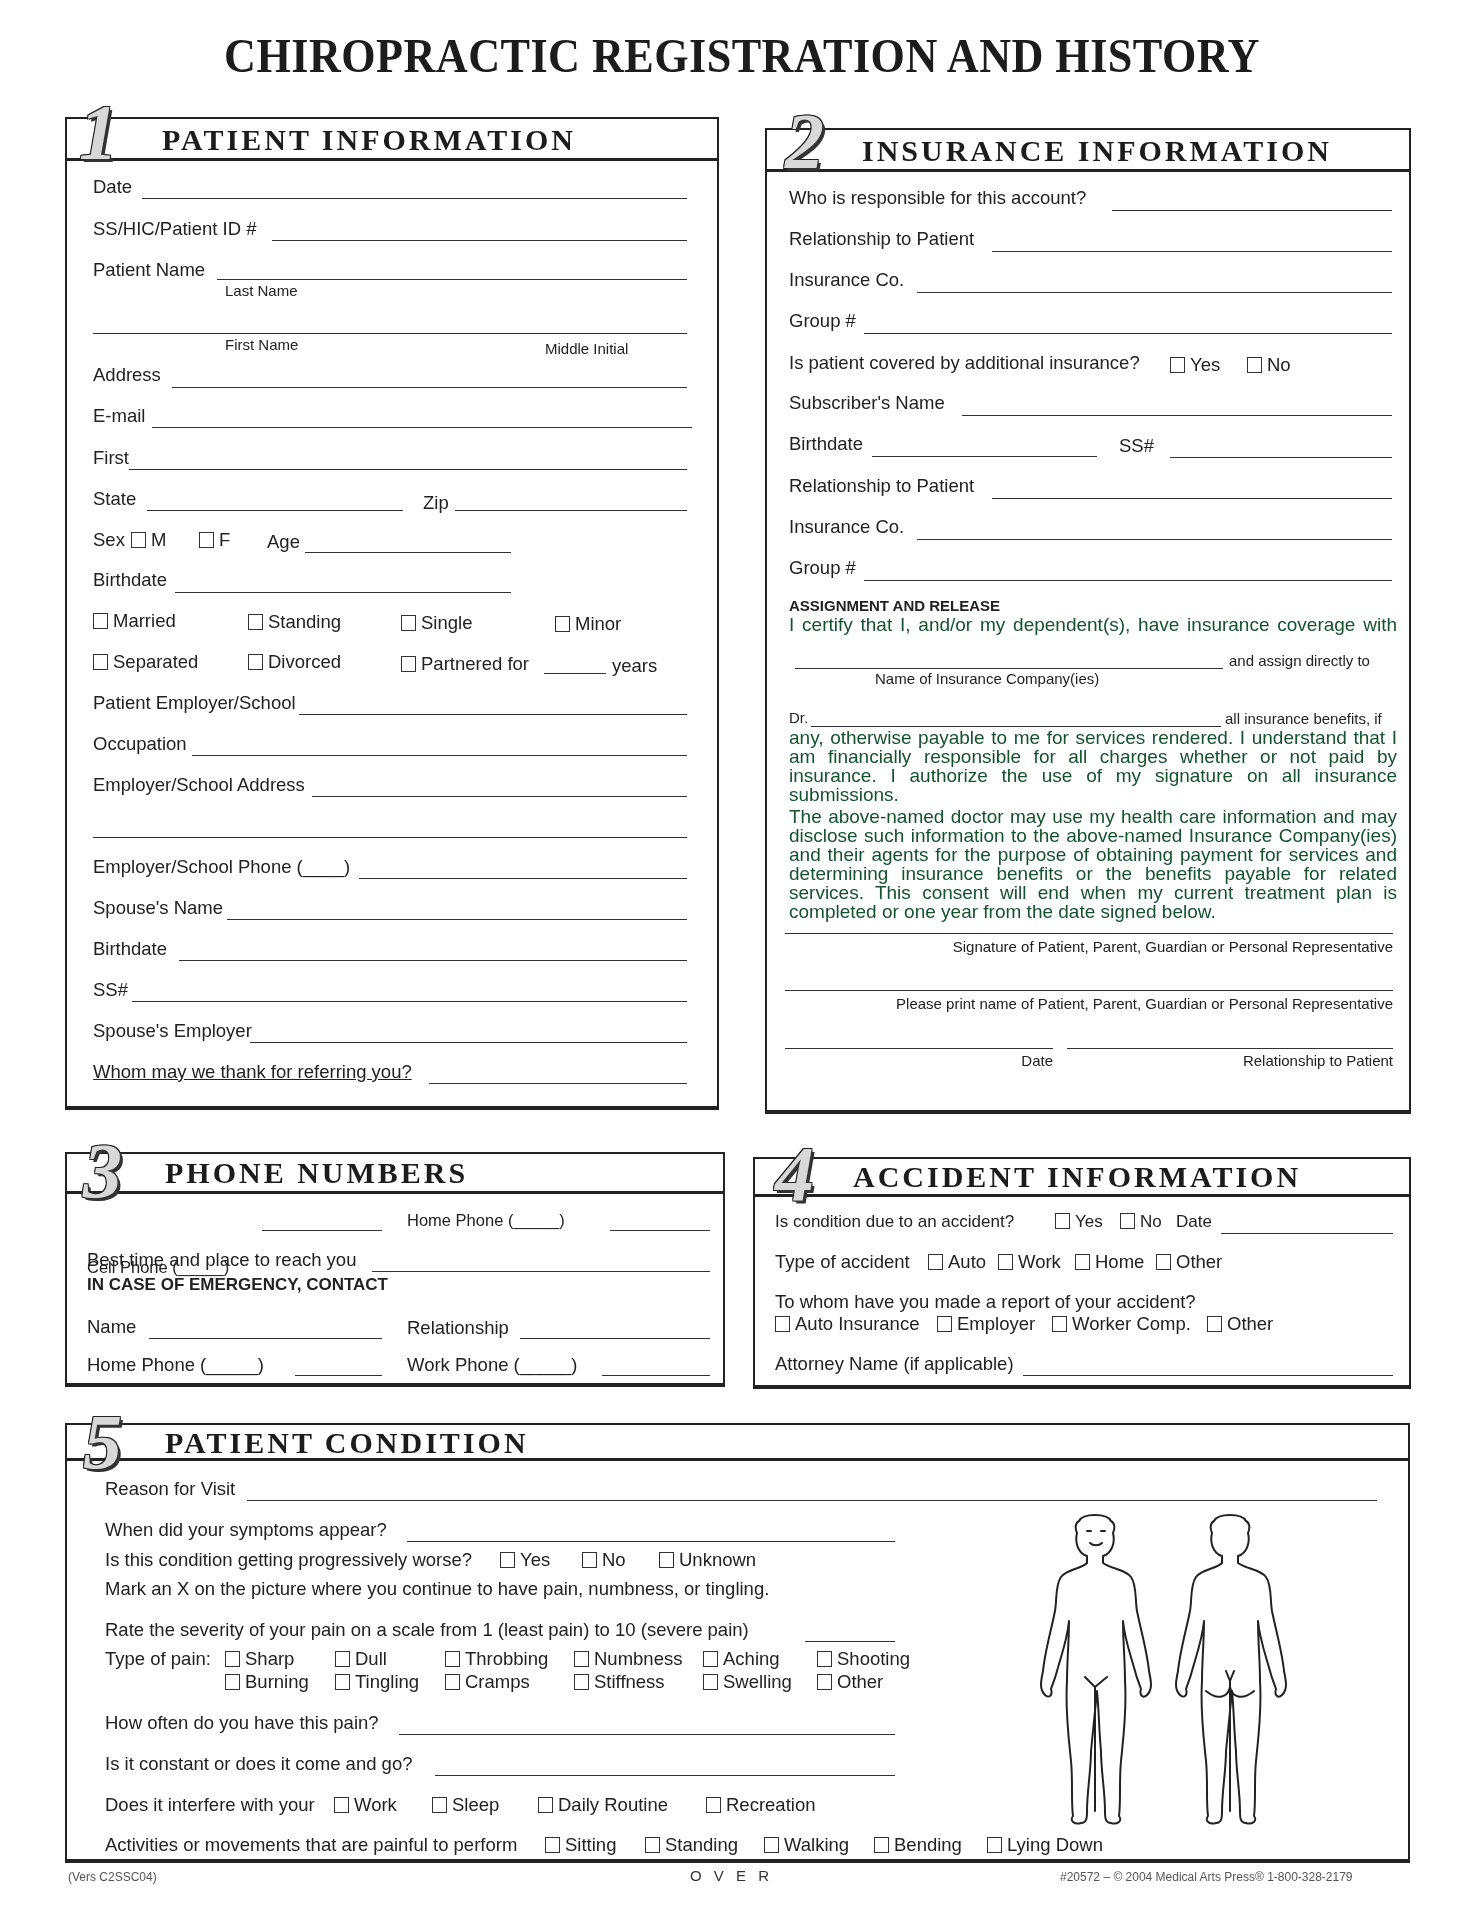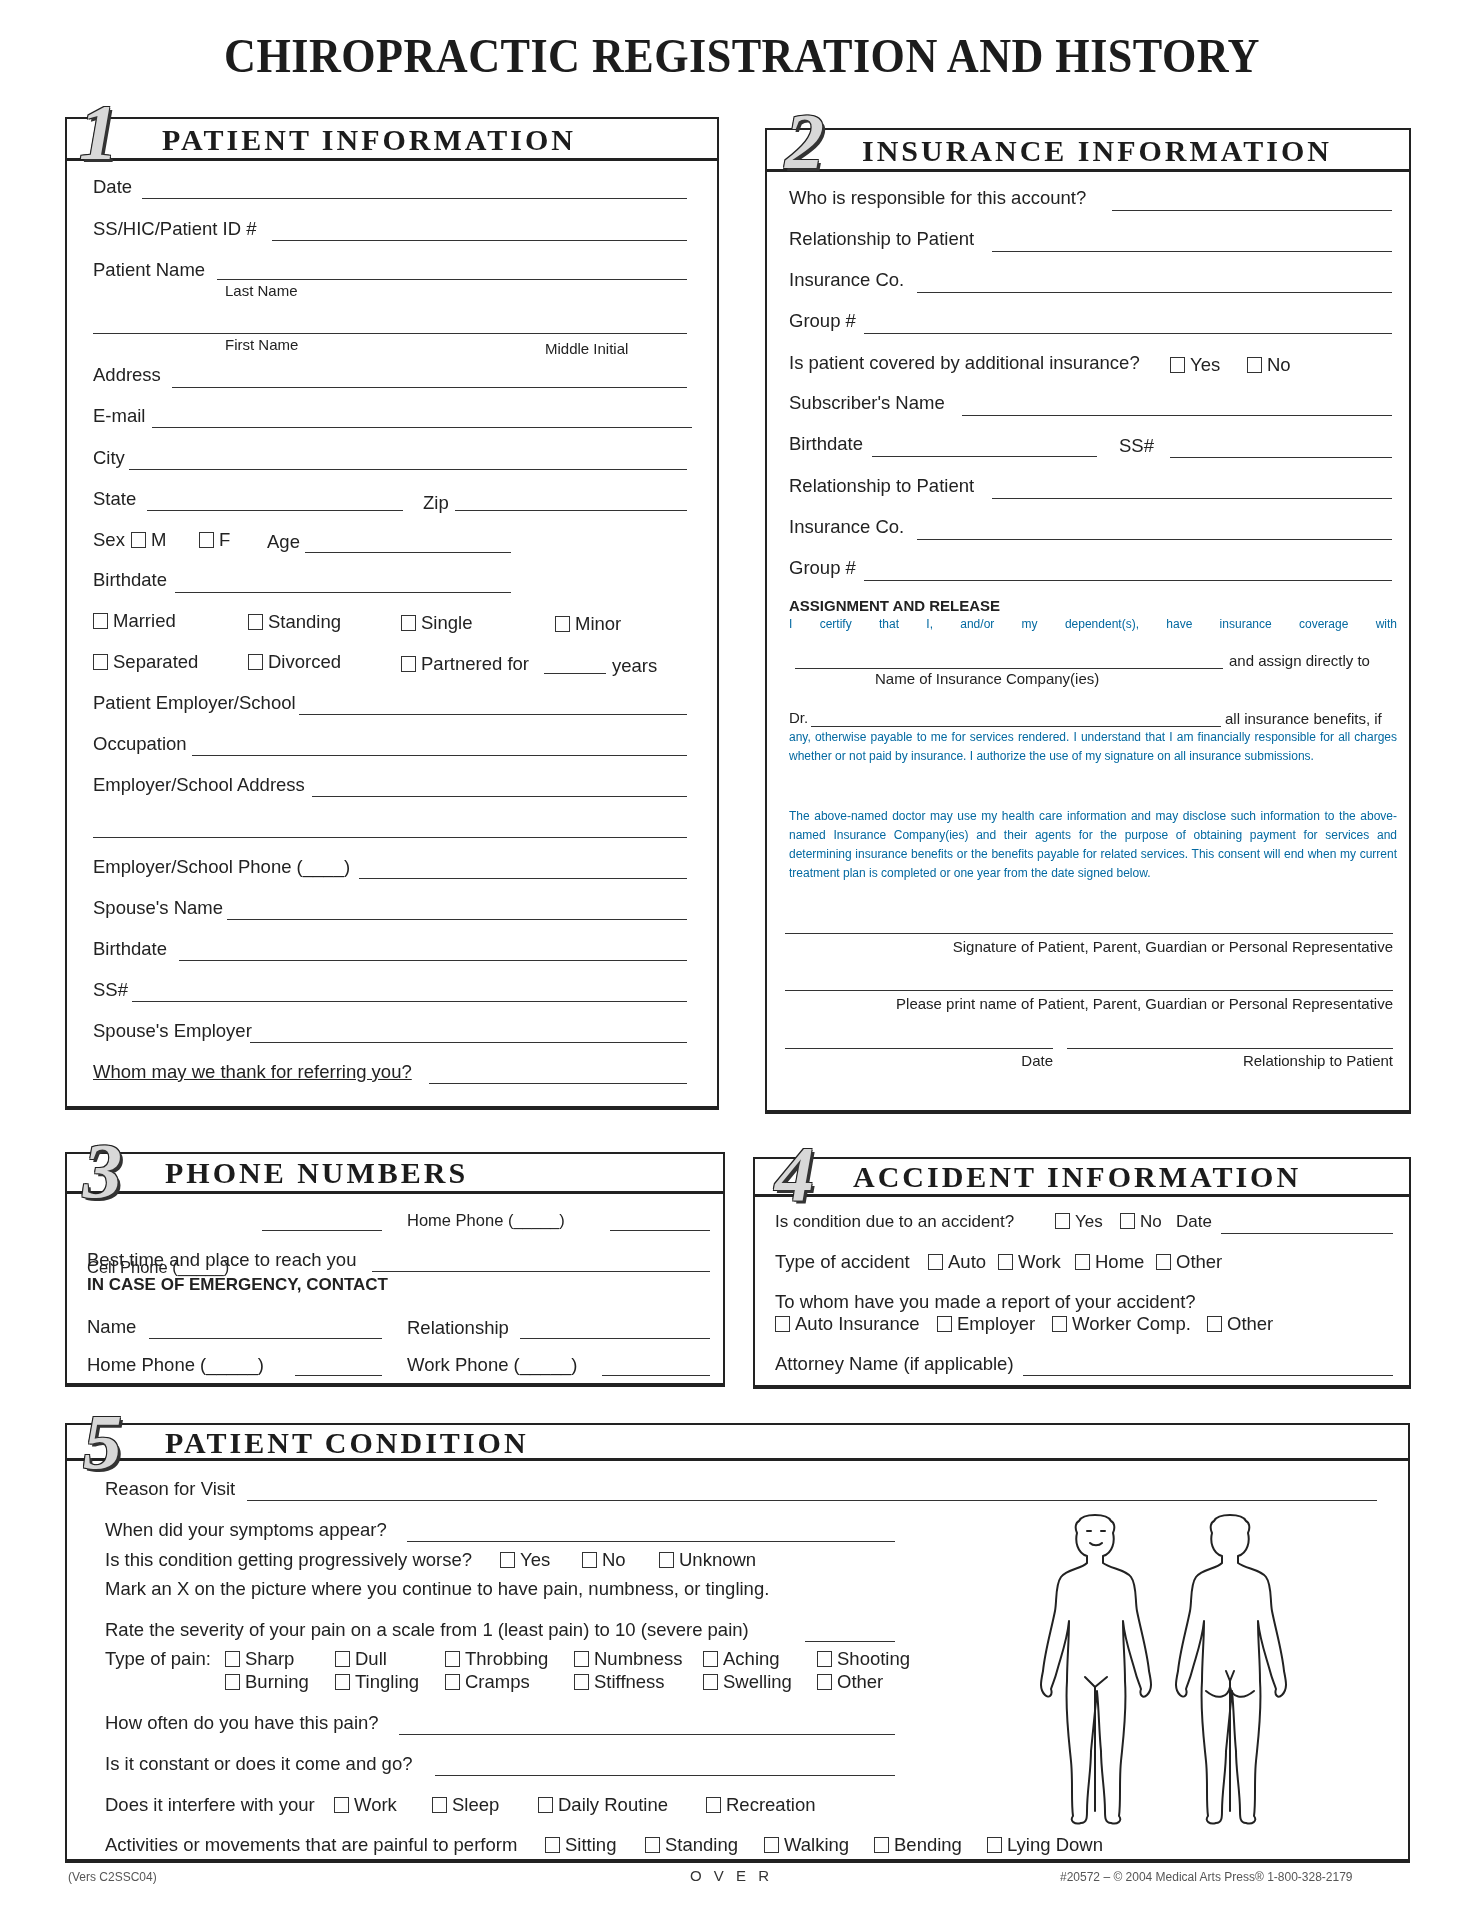--- a/index.html
+++ b/index.html
@@ -23,21 +23,21 @@
   .num {
     position: absolute; font-family: "Liberation Serif", serif; font-weight: bold; font-style: italic;
     font-size: 78px; line-height: 78px; color: #d8d8d8;
     text-shadow: 3px 3px 0 #333, -1px -1px 0 #222, 1px -1px 0 #222, -1px 1px 0 #222, 1px 1px 0 #222;
   }
   .lbl { position: absolute; font-size: 18.5px; white-space: nowrap; color: #222; }
   .small { font-size: 15px; }
   .line { position: absolute; height: 0; border-top: 1.6px solid #333; }
   .cb { display: inline-block; width: 15px; height: 16px; border: 1.5px solid #333; vertical-align: -2px; margin-right: 5px; background: #fff; }
   .bold { font-weight: bold; }
-  .para { position: absolute; font-size: 12px; line-height: 19px; color: #0369a1; text-align: justify; }
+  .para { position: absolute; font-size: 19px; line-height: 19px; color: #14532d; text-align: justify; }
   .center { text-align: right; }
   .footer { position: absolute; font-size: 12px; color: #555; white-space: nowrap; }
 </style>
 </head>
 <body>
 
 <div class="title">CHIROPRACTIC REGISTRATION AND HISTORY</div>
 
 <div class="box" style="left:65px; top:117px; width:654px; height:993px;">
   <div class="hdr">
@@ -58,21 +58,21 @@
   <div class="line" style="left:26px; top:214px; width:594px;"></div>
   <span class="lbl small" style="left:158px; top:217px;">First Name</span>
   <span class="lbl small" style="left:478px; top:221px;">Middle Initial</span>
 
   <span class="lbl" style="left:26px; top:245px;">Address</span>
   <div class="line" style="left:105px; top:268px; width:515px;"></div>
 
   <span class="lbl" style="left:26px; top:286px;">E-mail</span>
   <div class="line" style="left:85px; top:308px; width:540px;"></div>
 
-  <span class="lbl" style="left:26px; top:328px;">City</span>
+  <span class="lbl" style="left:26px; top:328px;">First</span>
   <div class="line" style="left:62px; top:350px; width:558px;"></div>
 
   <span class="lbl" style="left:26px; top:369px;">State</span>
   <div class="line" style="left:80px; top:391px; width:256px;"></div>
   <span class="lbl" style="left:356px; top:373px;">Zip</span>
   <div class="line" style="left:388px; top:391px; width:232px;"></div>
 
   <span class="lbl" style="left:26px; top:410px;">Sex</span>
   <span class="lbl" style="left:64px; top:410px;"><span class="cb"></span><span>M</span></span>
   <span class="lbl" style="left:132px; top:410px;"><span class="cb"></span><span>F</span></span>

